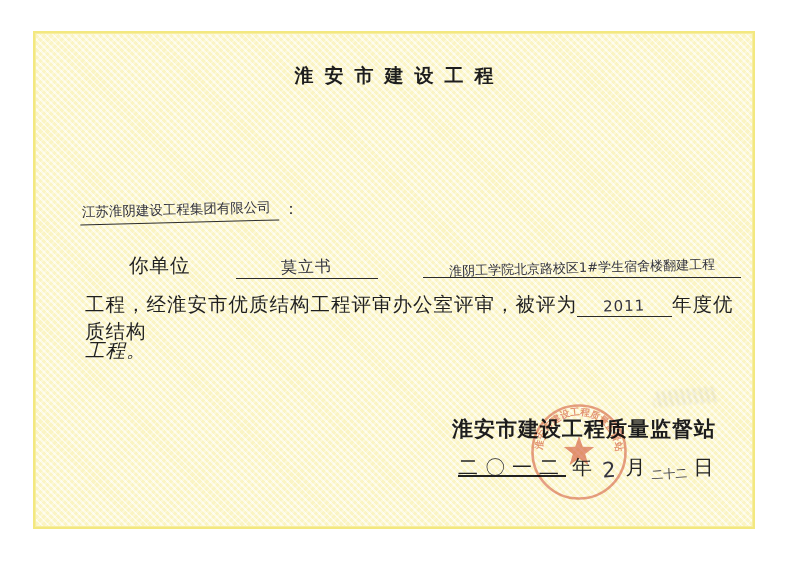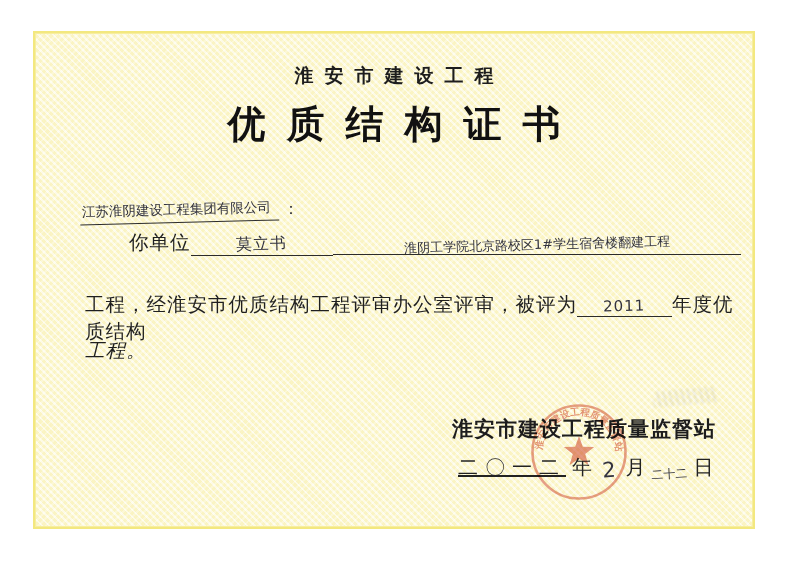--- a/index.html
+++ b/index.html
@@ -49,21 +49,21 @@
     padding: 0 8px 3px 2px;
     display: inline-block;
   }
   .salutation .colon { font-size: 16px; margin-left: 4px; transform: none; }
   .line {
     position: absolute; left: 50px; right: 12px;
     font-size: 19.5px; color: #1f1f1f;
     letter-spacing: 1px;
   }
   .flexline { display: flex; align-items: baseline; }
-  .line1 { top: 196px; }
+  .line1 { top: 219px; gap: 45px; }
   .line2 { top: 258px; }
   .line3 { top: 304px; font-style: italic; }
   .indent { margin-left: 44px; }
   .blank {
     display: inline-block;
     border-bottom: 1.5px solid #2b2b2b;
     text-align: center;
     vertical-align: baseline;
   }
   .blank.manager { width: 142px; }
@@ -100,21 +100,20 @@
     transform: rotate(-5deg);
     border-radius: 3px;
   }
 </style>
 </head>
 <body>
 
 <div class="cert">
 
   <div class="subtitle">淮安市建设工程</div>
-  <div class="title">优质结构证书</div>
 
   <div class="salutation"><span class="hand underlined">江苏淮阴建设工程集团有限公司</span><span class="hand colon">：</span></div>
 
   <div class="line line1 flexline">
     <span class="indent">你单位</span>
     <span class="blank manager"><span class="hand">莫立书</span></span>
     <span class="blank project"><span class="hand">淮阴工学院北京路校区1#学生宿舍楼翻建工程</span></span>
   </div>
 
   <div class="line line2"><span>工程，经淮安市优质结构工程评审办公室评审，被评为</span><span class="blank year"><span class="hand">2011</span></span><span>年度优质结构</span></div>

